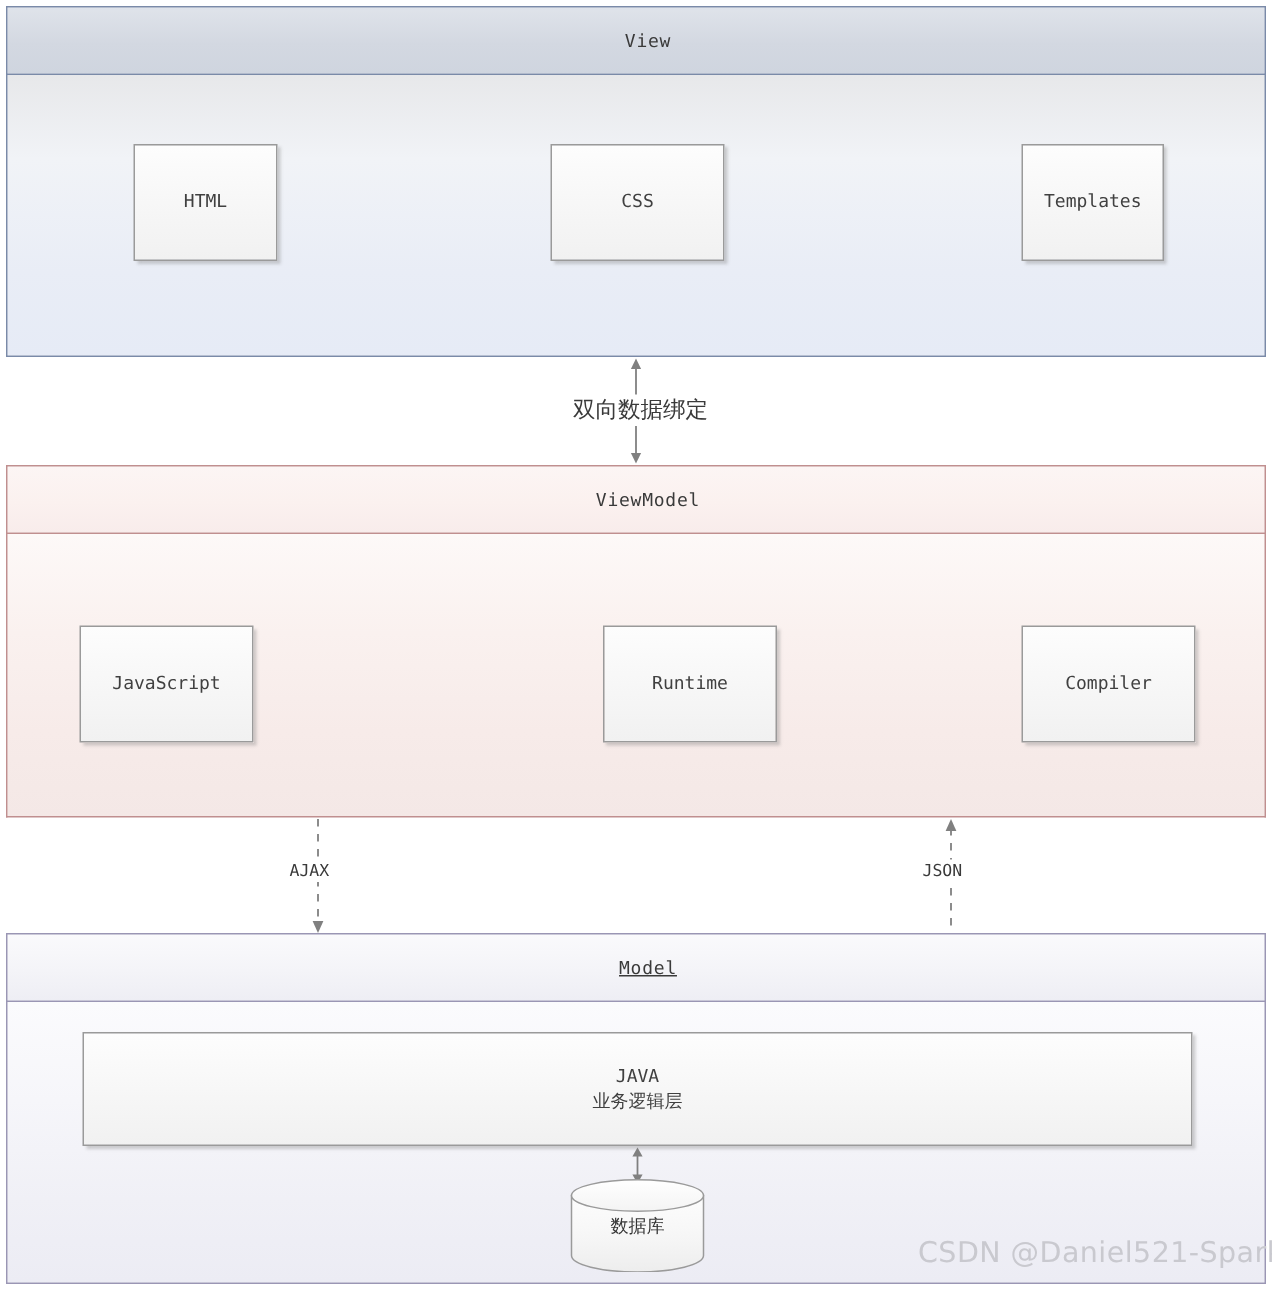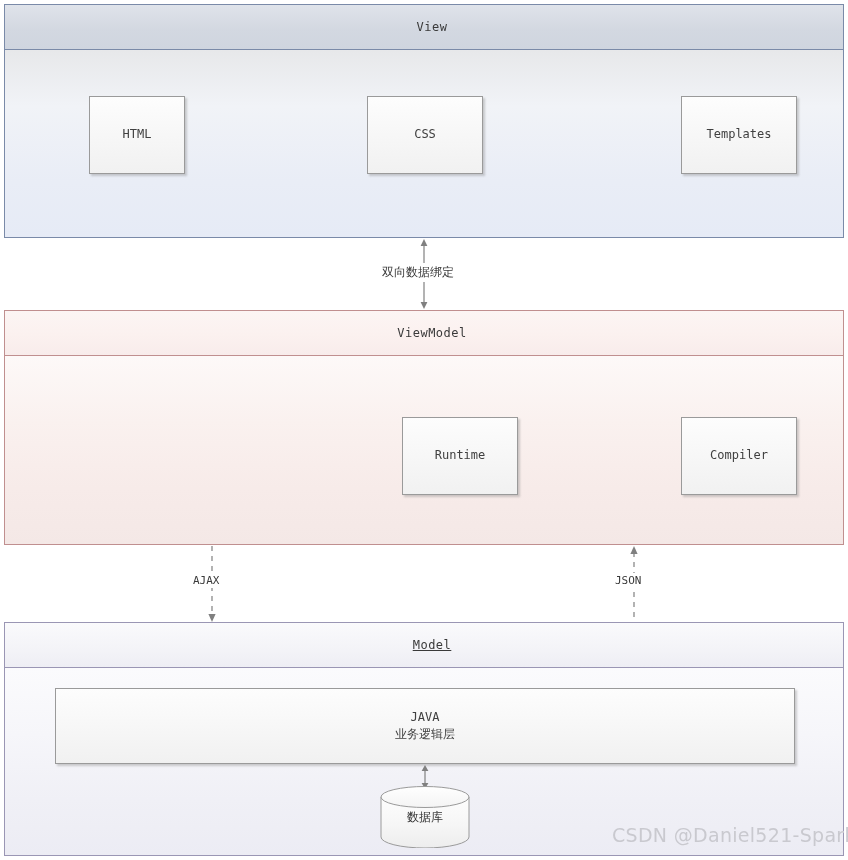--- a/index.html
+++ b/index.html
@@ -116,21 +116,21 @@
     justify-content: center;
     text-align: center;
     font-size: 12px;
     color: #404040;
     line-height: 1.45;
   }
 
   
   #box-html      { left: 53px;  top: 96px;  width: 96px; height: 78px; margin-left: 36px; }
   #box-css       { left: 367px; top: 96px;  width: 116px; height: 78px; }
-  #box-templates { left: 681px; top: 96px;  width: 116px; height: 78px; }
+  #box-templates { left: 681px; top: 96px;  width: 95px; height: 78px; }
 
   
   #box-javascript { left: 53px;  top: 417px; width: 116px; height: 78px; }
   #box-runtime    { left: 367px; top: 417px; width: 116px; height: 78px; margin-left: 35px; }
   #box-compiler   { left: 681px; top: 417px; width: 116px; height: 78px; }
 
   
   #box-java {
     left: 55px; top: 688px; width: 740px; height: 76px;
     flex-direction: column;
@@ -172,21 +172,21 @@
   .conn-label {
     position: absolute;
     font-size: 11px;
     color: #3a3a3a;
     white-space: nowrap;
     background: #ffffff;
     padding: 1px 4px;
   }
   .conn-label.cn {
     font-family: "DejaVu Sans", "Liberation Sans", sans-serif;
-    font-size: 12px;
+    font-size: 15px;
   }
 
   #conn-binding { left: 418px; top: 239px; width: 12px; height: 70px; }
   #label-binding { left: 378px; top: 263px; }
 
   #conn-ajax { left: 206px; top: 546px; width: 12px; height: 76px; }
   #label-ajax { left: 189px; top: 573px; }
 
   #conn-json { left: 628px; top: 546px; width: 12px; height: 76px; }
   #label-json { left: 611px; top: 573px; }
@@ -226,20 +226,21 @@
       <polygon points="6,70 2.6,63 9.4,63" fill="#808080"></polygon>
     </svg>
   </div>
   <div class="conn-label cn" id="label-binding">双向数据绑定</div>
 
   <div class="layer" id="viewmodel-layer">
     <div class="layer-header">ViewModel</div>
     <div class="layer-body"></div>
   </div>
 
+  <div class="comp-box" id="box-javascript">JavaScript</div>
   <div class="comp-box" id="box-runtime">Runtime</div>
   <div class="comp-box" id="box-compiler">Compiler</div>
 
   <div class="connector" id="conn-ajax">
     <svg width="12" height="76" viewBox="0 0 12 76">
       <line x1="6" y1="0" x2="6" y2="70" stroke="#808080" stroke-width="1.2" stroke-dasharray="5,5"></line>
       <polygon points="6,76 2.4,68 9.6,68" fill="#808080"></polygon>
     </svg>
   </div>
   <div class="conn-label" id="label-ajax">AJAX</div>

